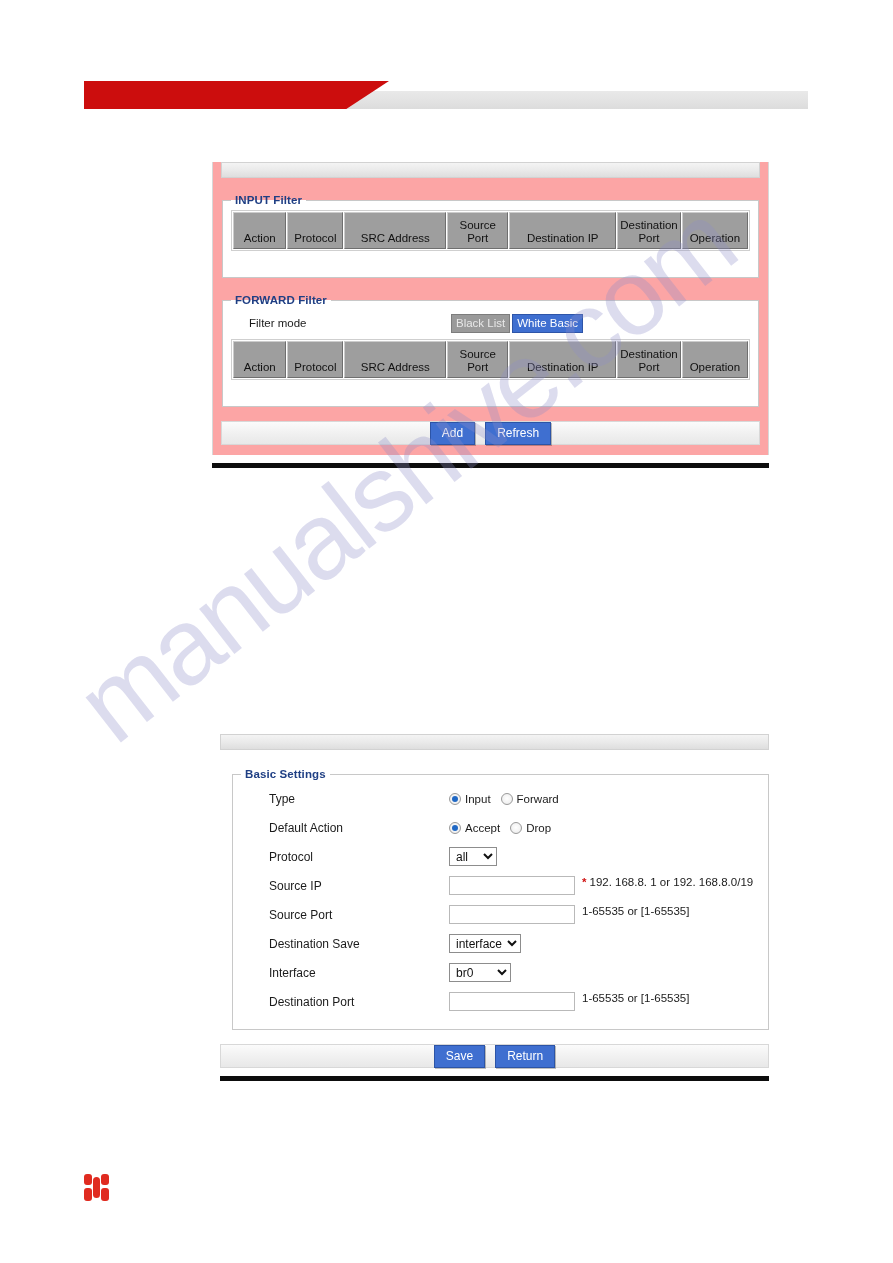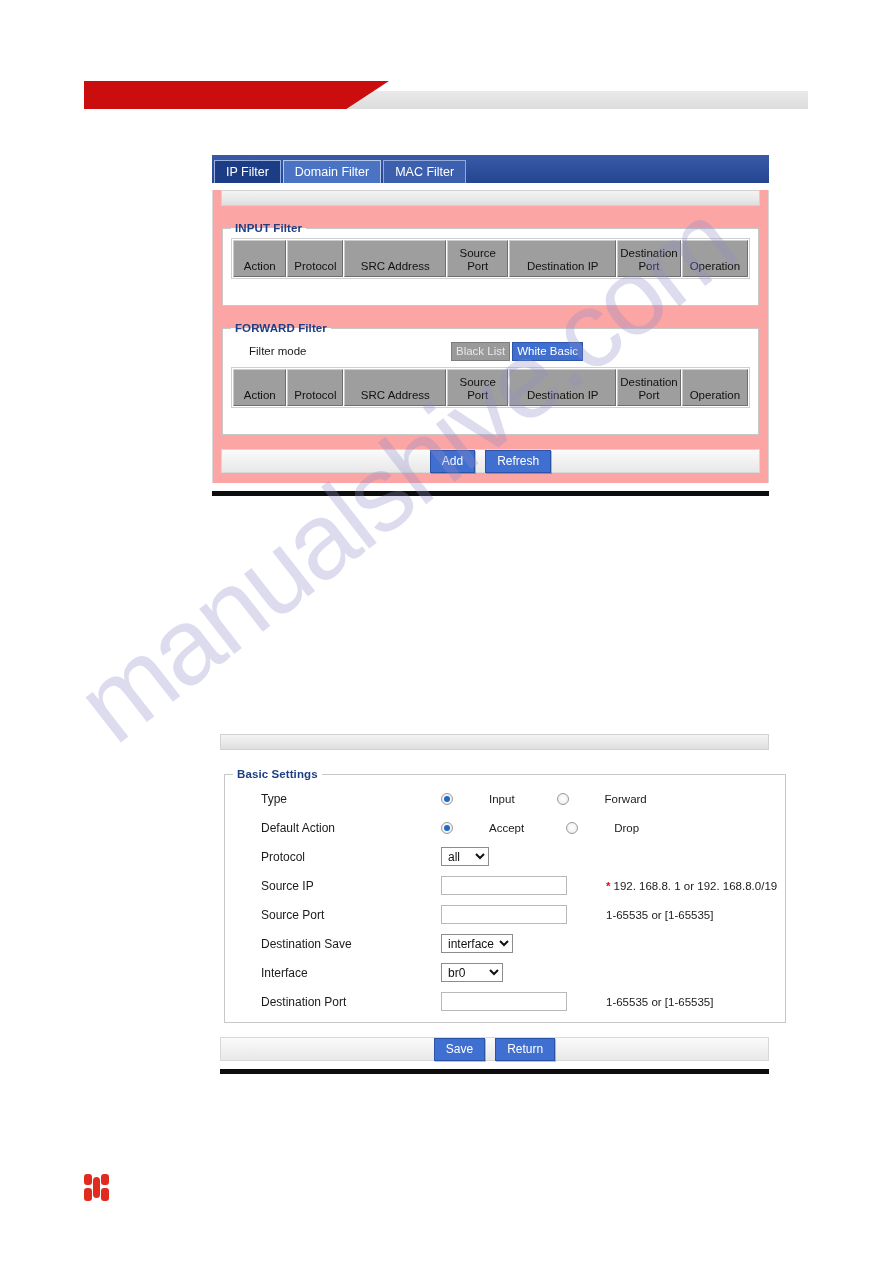--- a/index.html
+++ b/index.html
@@ -239,23 +239,22 @@
   }
   .flabel {
     width: 208px;
     padding-left: 28px;
     box-sizing: border-box;
     font-size: 12px;
     color: #1b1b1b;
   }
   .fctrl {
     display: flex;
-    align-items: center;
-    font-size: 11.5px;
-    gap: 32px;
+    align-items: flex-start;
+    font-size: 11.5px;
   }
   .radio-dot {
     display: inline-block;
     width: 12px;
     height: 12px;
     border-radius: 50%;
     border: 1px solid #9a9a9a;
     background: radial-gradient(circle at 50% 45%, #ffffff 0%, #f2f2f2 60%, #dedede 100%);
     position: relative;
     vertical-align: middle;
@@ -323,31 +322,20 @@
 </head>
 <body>
 
 <div id="page-header">
   <div class="hdr-gray"></div>
   <div class="hdr-red"></div>
 </div>
 
 <div id="shot-one">
 
-  <div class="tabstrip">
-    <div class="tab active">
-      <span>IP Filter</span>
-    </div>
-    <div class="tab hover">
-      <span>Domain Filter</span>
-    </div>
-    <div class="tab plain">
-      <span>MAC Filter</span>
-    </div>
-  </div>
 
   <div class="bluebody">
 
     <div class="grayband"></div>
 
     <fieldset class="panel">
       <legend>INPUT Filter</legend>
       <table class="hdrtable">
         <colgroup>
           <col style="width:10.5%">
@@ -415,21 +403,21 @@
     <div style="height:10px"></div>
   </div>
 
   <div class="blackbar"></div>
 </div>
 
 <div id="shot-two">
 
   <div class="grayband" style="margin:0 0 0 0;"></div>
 
-  <fieldset class="panel" style="margin:18px 0 0 4px; padding:4px 8px 6px 8px;">
+  <fieldset class="panel" style="margin:18px 0 0 12px; padding:4px 8px 13px 8px;">
     <legend>Basic Settings</legend>
 
     <div class="formrow">
       <div class="flabel">Type</div>
       <div class="fctrl">
         <span class="radio-dot on"></span>
         <span class="radio-text">Input</span>
         <span class="radio-dot"></span>
         <span class="radio-text">Forward</span>
       </div>

